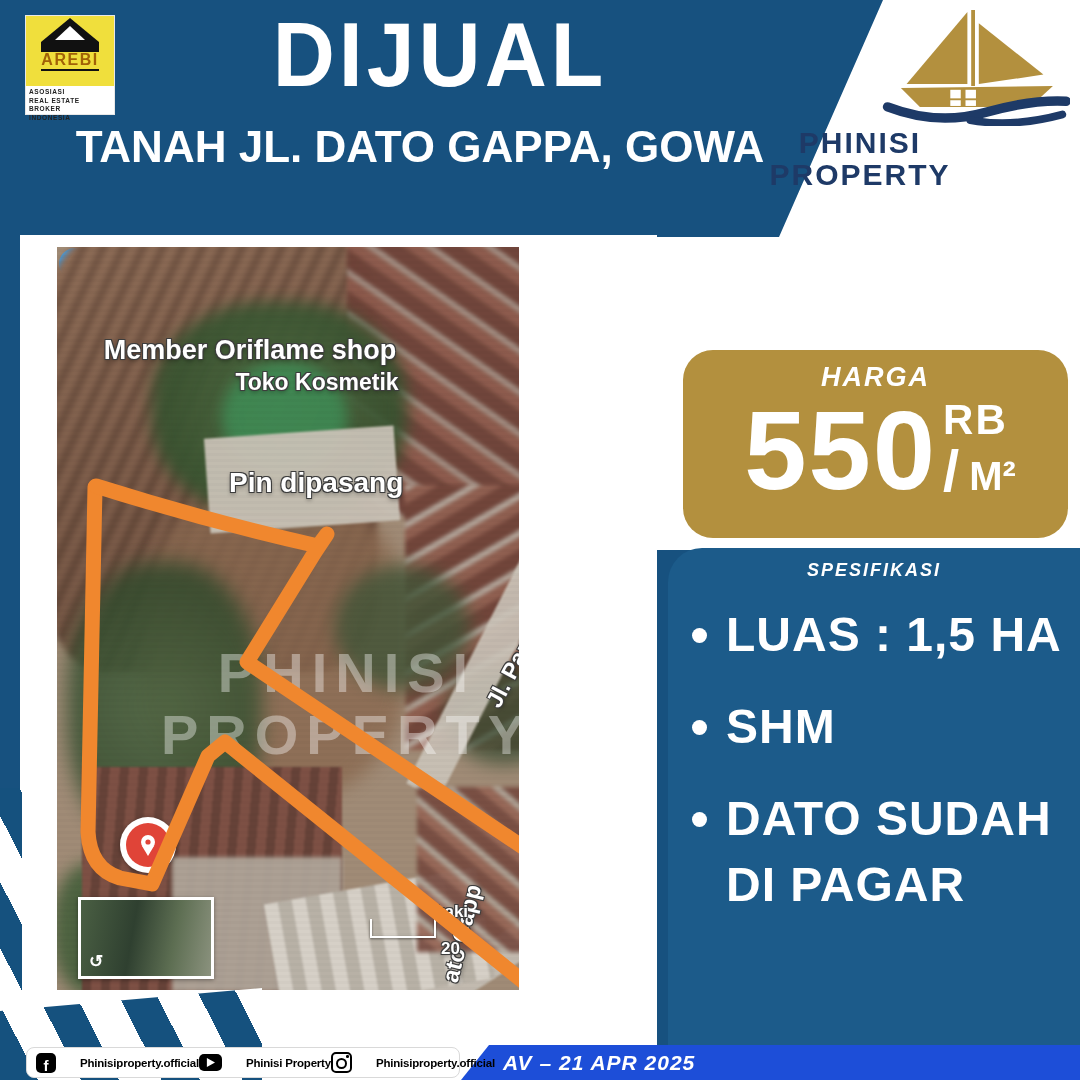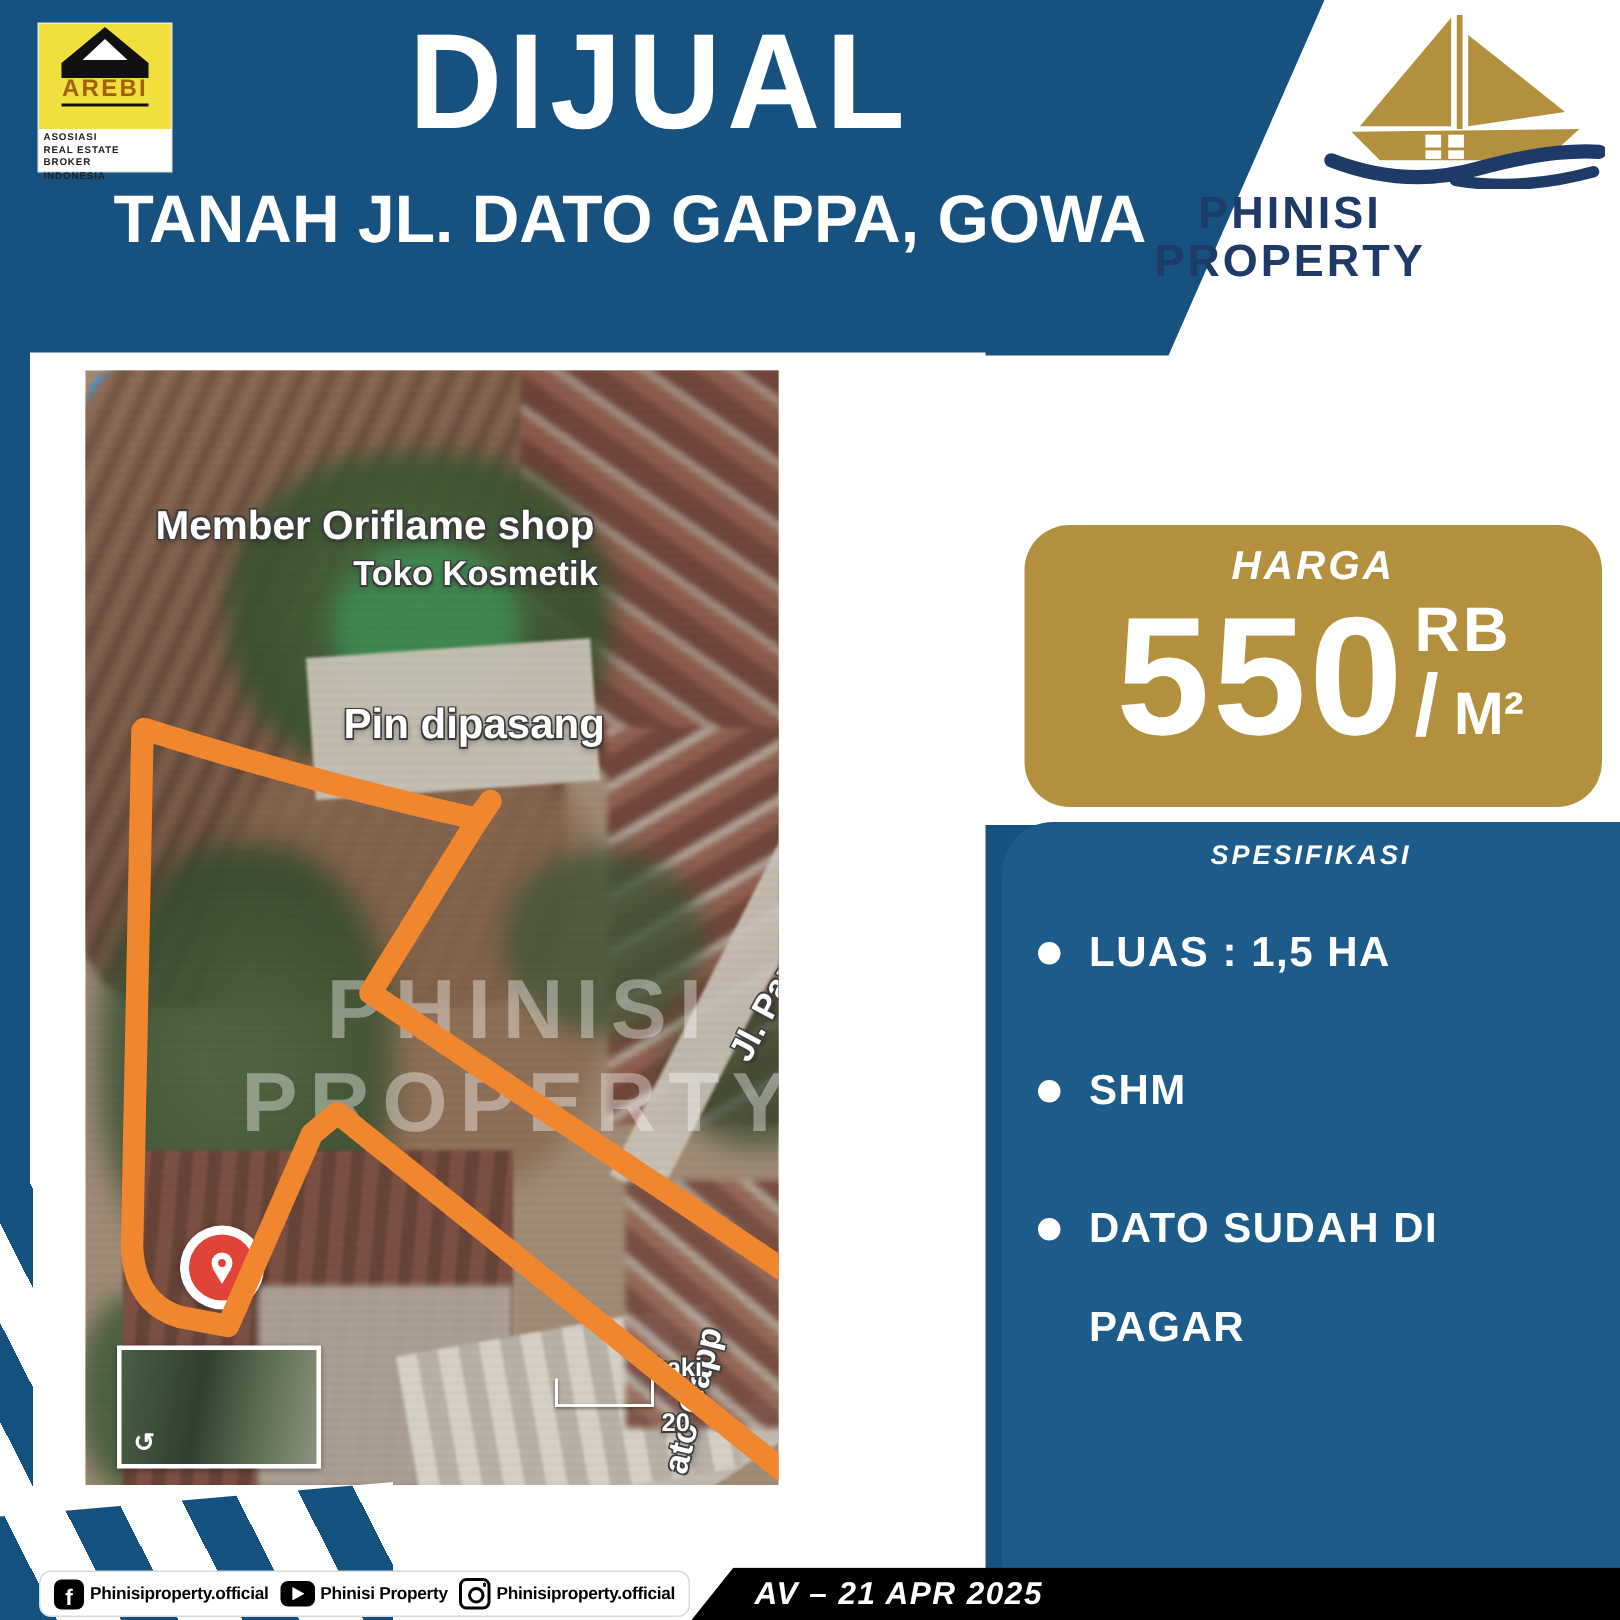--- a/index.html
+++ b/index.html
@@ -120,42 +120,42 @@
   .price-per{display:flex;align-items:flex-end;}
   .price-slash{color:#fff;font-weight:700;font-size:58px;line-height:58px;}
   .price-m2{color:#fff;font-weight:900;font-size:40px;line-height:48px;margin-left:10px;}
 
   
   .spec-panel{left:668px;top:548px;width:412px;height:532px;background:#1C5B8A;
     border-radius:34px 0 0 0;}
   .spec-title{left:668px;top:560px;width:412px;text-align:center;color:#fff;font-weight:900;
     font-style:italic;font-size:18px;letter-spacing:2px;}
   .spec-list{left:692px;top:602px;width:372px;}
-  .spec-item{display:flex;margin-bottom:26px;color:#fff;font-weight:900;font-size:28px;
+  .spec-item{display:flex;margin-bottom:26px;color:#fff;font-weight:900;font-size:48px;
     line-height:66px;letter-spacing:1px;}
   .spec-dot{flex:0 0 34px;}
   .spec-dot i{display:block;width:15px;height:15px;border-radius:50%;background:#fff;margin-top:26px;}
 
   
   .stripes-left{left:0;top:788px;width:22px;height:292px;z-index:8;
     background:repeating-linear-gradient(63deg,#15517E 0 30px,#ffffff 30px 60px);}
   .stripes-bottom{left:0;top:988px;width:262px;height:92px;z-index:8;
     clip-path:polygon(0 25%,100% 0,100% 100%,0 100%);
     background:repeating-linear-gradient(63deg,#15517E 0 34px,#ffffff 34px 72px);}
 
   
-  .av-bar{left:455px;top:1045px;width:625px;height:35px;background:#000000;z-index:9;
+  .av-bar{left:455px;top:1045px;width:625px;height:35px;background:#1d4ed8;z-index:9;
     clip-path:polygon(34px 0,100% 0,100% 100%,6px 100%);display:flex;align-items:center;text-align:right;}
   .av-text{margin-left:48px;color:#fff;font-weight:900;font-style:italic;font-size:21px;
     letter-spacing:1px;}
   .social-pill{left:26px;top:1047px;width:434px;height:31px;background:#fff;border-radius:8px;
     z-index:10;border:1.5px solid #d9d9d9;display:flex;align-items:center;
     justify-content:space-between;padding:0 9px;box-sizing:border-box;}
   .social-group{display:flex;align-items:center;gap:4px;}
-  .social-handle{color:#000;font-weight:800;font-size:11.5px;letter-spacing:-.2px;white-space:nowrap;}
+  .social-handle{color:#000;font-weight:800;font-size:11.5px;letter-spacing:-.2px;white-space:nowrap;margin-left:20px;}
   .fb-icon{width:20px;height:20px;border-radius:5px;background:#000;color:#fff;display:flex;
     align-items:flex-end;justify-content:center;font-weight:900;font-size:15px;line-height:15px;overflow:hidden;}
   .yt-icon{width:23px;height:17px;border-radius:5px;background:#000;display:flex;
     align-items:center;justify-content:center;}
   .ig-icon{width:17px;height:17px;border:2.2px solid #000;border-radius:5px;position:relative;}
   .ig-icon:before{content:"";position:absolute;left:3.5px;top:3.5px;width:7px;height:7px;
     border:2px solid #000;border-radius:50%;}
   .ig-icon:after{content:"";position:absolute;right:1px;top:1px;width:2.5px;height:2.5px;
     border-radius:50%;background:#000;}
 </style>

